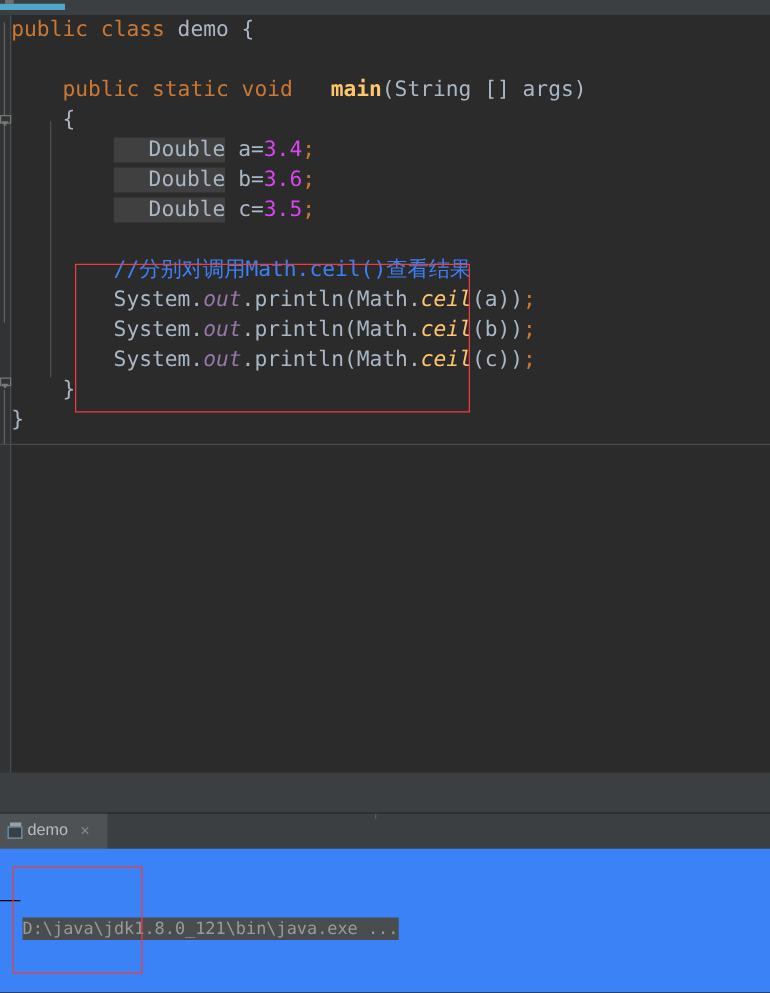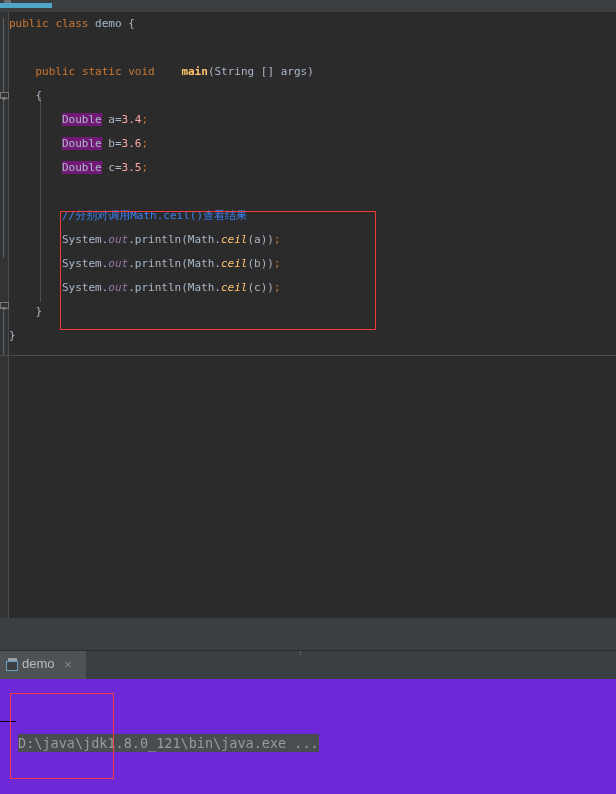--- a/index.html
+++ b/index.html
@@ -48,34 +48,34 @@
     border-left:3.5px solid transparent;
     border-right:3.5px solid transparent;
     border-top:4px solid #787878;
   }
   #indent-guide{
     position:absolute;left:40px;top:85px;width:1px;height:205px;
     background:#4d5052;
   }
   #code{
     position:absolute;left:9px;top:0;width:607px;height:606px;
-    font-size:11px;
+    font-size:17px;
     line-height:24px;
     white-space:pre;
   }
   .line{height:24px;line-height:24px;position:relative;}
   .kw{color:#cc7832;}
   .meth{color:#ffc66d;font-weight:bold;margin-left:20px;}
   .plain{color:#a9b7c6;}
-  .num{color:#fca5a5;}
+  .num{color:#d946ef;}
   .semi{color:#cc7832;}
   .cmt{color:#3b82f6;}
   .field{color:#9876aa;font-style:italic;text-align:right;}
   .statmeth{color:#ffc66d;font-style:italic;margin-top:20px;}
-  .hl{background:#701a75;}
+  .hl{background:#404040;padding-left:28px;}
   
   #code-redbox{
     position:absolute;left:60px;top:199px;width:314px;height:117px;
     border:1px solid #f03c3c;
     pointer-events:none;
   }
   #console-redbox{
     position:absolute;left:10px;top:693px;width:102px;height:84px;
     border:1px solid #f03c3c;
     pointer-events:none;
@@ -130,21 +130,21 @@
     color:#8a8a8a;font-size:13px;line-height:12px;text-align:center;
     font-family:"Liberation Sans",sans-serif;
   }
   #tabbar-tick{
     position:absolute;left:300px;top:0;width:1px;height:4px;
     background:#5a5d5f;
   }
   
   #console{
     position:absolute;left:0;top:679px;width:616px;height:115px;
-    background:#6d28d9;
+    background:#3b82f6;
     font-size:13.5px;line-height:24px;
     white-space:pre;
     text-decoration:underline;
   }
   #console-lines{
     position:absolute;left:18px;top:4px;
   }
   .cline{height:24px;line-height:24px;color:#bbbbbb;}
   .cpath{color:#9a9a9a;background:#4a4d4f;padding:1px 0;}
 </style>

